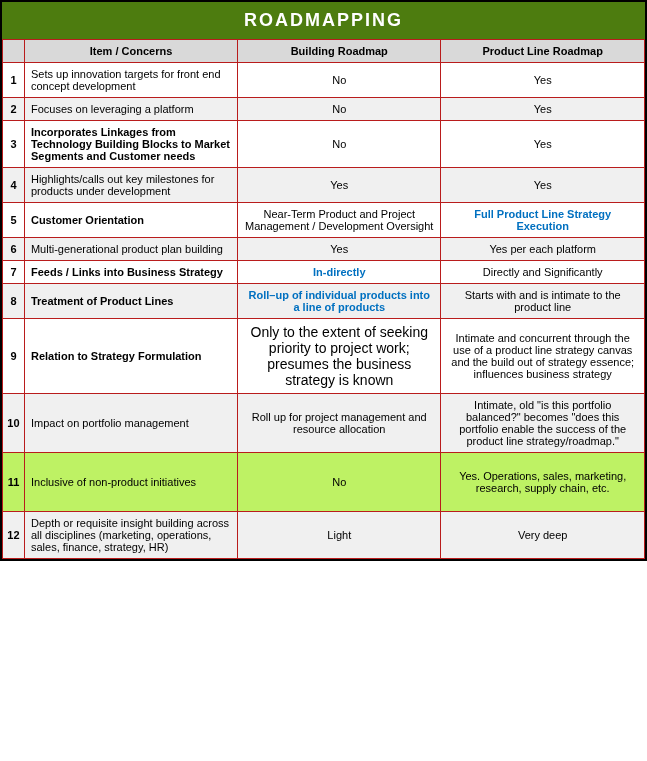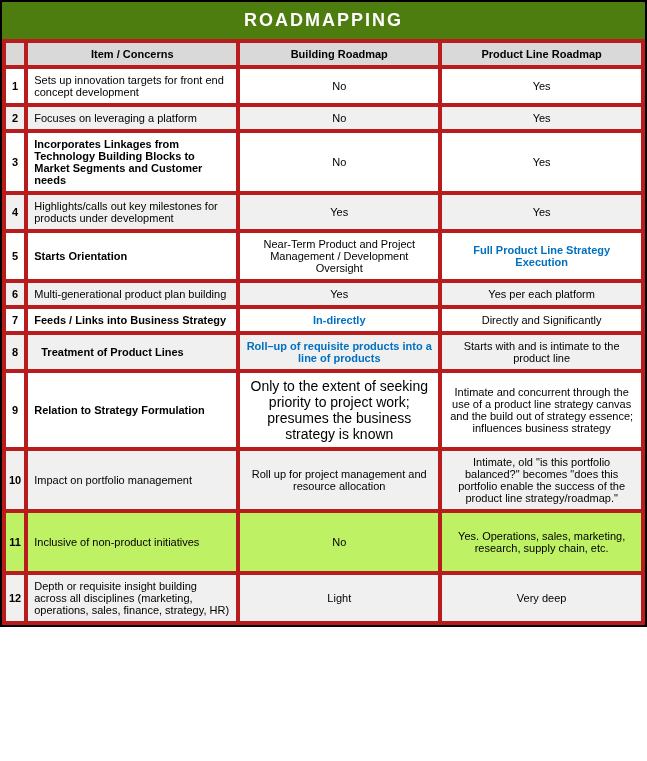--- a/index.html
+++ b/index.html
@@ -21,21 +21,21 @@
       font-size: 18px;
       font-weight: bold;
       padding: 8px 0;
       letter-spacing: 2px;
     }
     table {
       width: 100%;
       border-collapse: collapse;
     }
     th, td {
-      border: 4px solid #b91c1c;
+      border: 1px solid #b91c1c;
       padding: 5px 6px;
       vertical-align: middle;
       text-align: left;
     }
     th {
       background: #d9d9d9;
       font-weight: bold;
       font-size: 11px;
       text-align: center;
     }
@@ -92,40 +92,40 @@
           <td style="text-align: center; width: 205px; font-size: 11px; padding: 5px 6px;">Yes</td>
         </tr>
         <tr style="background: rgb(240, 240, 240);">
           <td style="text-align: center; font-weight: bold; font-size: 11px; width: 22px; padding: 5px 3px;">4</td>
           <td style="width: 215px; font-size: 11px; padding: 5px 6px;">Highlights/calls out key milestones for products under development</td>
           <td style="text-align: center; width: 205px; font-size: 11px; padding: 5px 6px;">Yes</td>
           <td style="text-align: center; width: 205px; font-size: 11px; padding: 5px 6px;">Yes</td>
         </tr>
         <tr style="background: rgb(255, 255, 255);">
           <td style="text-align: center; font-weight: bold; font-size: 11px; width: 22px; padding: 5px 3px;">5</td>
-          <td style="width: 215px; font-size: 11px; padding: 5px 6px; font-weight: bold;">Starts Orientation</td>
+          <td style="width: 215px; font-size: 11px; padding: 5px 6px; font-weight: bold;">Customer Orientation</td>
           <td style="text-align: center; width: 205px; font-size: 11px; padding: 5px 6px;">Near-Term Product and Project Management / Development Oversight</td>
           <td style="text-align: center; width: 205px; font-size: 11px; padding: 5px 6px; color: rgb(0, 112, 192); font-weight: bold;">Full Product Line Strategy Execution</td>
         </tr>
         <tr style="background: rgb(240, 240, 240);">
           <td style="text-align: center; font-weight: bold; font-size: 11px; width: 22px; padding: 5px 3px;">6</td>
           <td style="width: 215px; font-size: 11px; padding: 5px 6px;">Multi-generational product plan building</td>
           <td style="text-align: center; width: 205px; font-size: 11px; padding: 5px 6px;">Yes</td>
           <td style="text-align: center; width: 205px; font-size: 11px; padding: 5px 6px;">Yes per each platform</td>
         </tr>
         <tr style="background: rgb(255, 255, 255);">
           <td style="text-align: center; font-weight: bold; font-size: 11px; width: 22px; padding: 5px 3px;">7</td>
           <td style="width: 215px; font-size: 11px; padding: 5px 6px; font-weight: bold;">Feeds / Links into  Business Strategy</td>
           <td style="text-align: center; width: 205px; font-size: 11px; padding: 5px 6px; color: rgb(0, 112, 192); font-weight: bold;">In-directly</td>
           <td style="text-align: center; width: 205px; font-size: 11px; padding: 5px 6px;">Directly and Significantly</td>
         </tr>
         <tr style="background: rgb(240, 240, 240);">
           <td style="text-align: center; font-weight: bold; font-size: 11px; width: 22px; padding: 5px 3px;">8</td>
-          <td style="width: 215px; font-size: 11px; padding: 5px 13px; font-weight: bold;">Treatment of Product Lines</td>
-          <td style="text-align: center; width: 205px; font-size: 11px; padding: 5px 6px; color: rgb(0, 112, 192); font-weight: bold;">Roll–up of requisite products into a line of products</td>
+          <td style="width: 215px; font-size: 11px; padding: 5px 6px; font-weight: bold;">Treatment of Product Lines</td>
+          <td style="text-align: center; width: 205px; font-size: 11px; padding: 5px 6px; color: rgb(0, 112, 192); font-weight: bold;">Roll–up of individual products into a line of products</td>
           <td style="text-align: center; width: 205px; font-size: 11px; padding: 5px 6px;">Starts with and is intimate to the product line</td>
         </tr>
         <tr style="background: rgb(255, 255, 255);">
           <td style="text-align: center; font-weight: bold; font-size: 11px; width: 22px; padding: 5px 3px;">9</td>
           <td style="width: 215px; font-size: 11px; padding: 5px 6px; font-weight: bold;">Relation to Strategy Formulation</td>
           <td style="text-align: center; width: 205px; font-size: 14px; padding: 5px 6px;">Only to the extent of seeking priority to project work; presumes the business strategy is known</td>
           <td style="text-align: center; width: 205px; font-size: 11px; padding: 5px 6px; margin-top: 48px;">Intimate and concurrent through the use of a product line strategy canvas and the build out of strategy essence; influences business strategy</td>
         </tr>
         <tr style="background: rgb(240, 240, 240);">
           <td style="text-align: center; font-weight: bold; font-size: 11px; width: 22px; padding: 5px 3px;">10</td>

